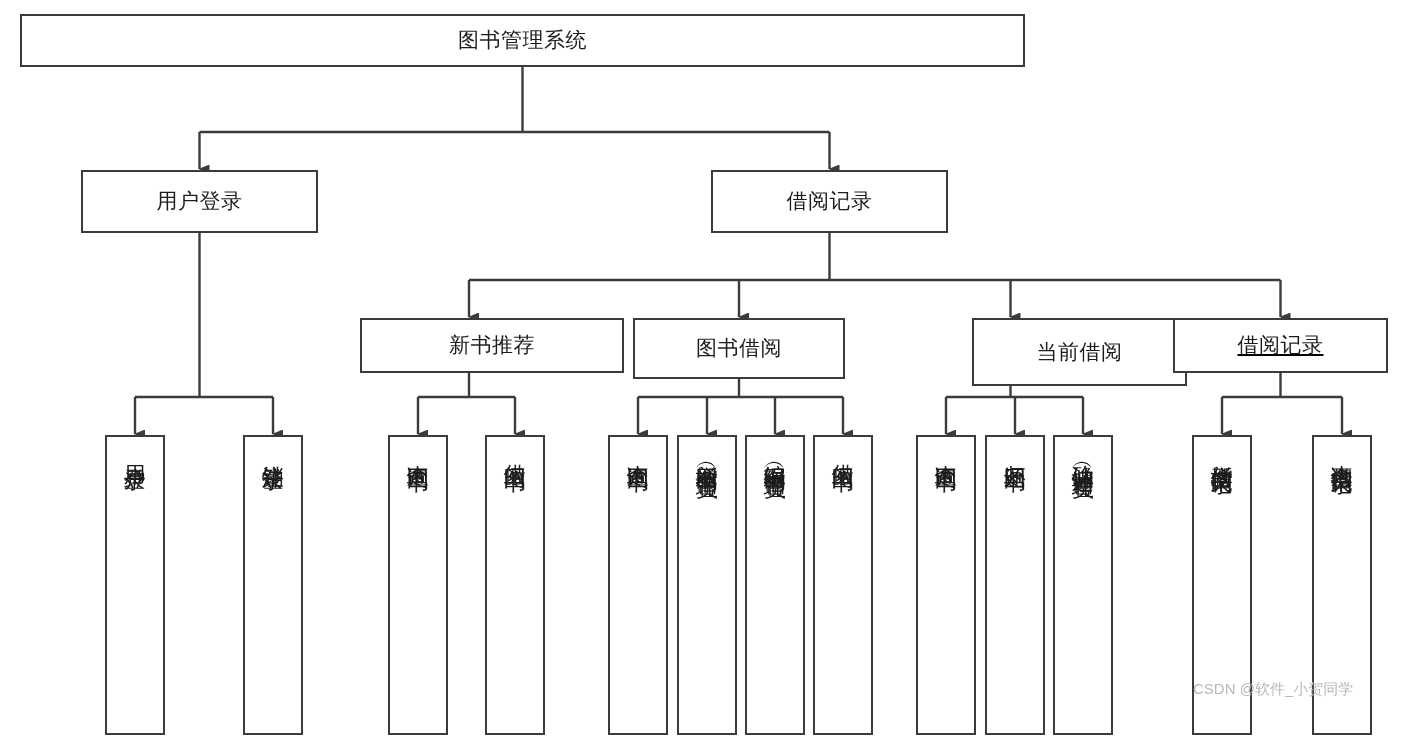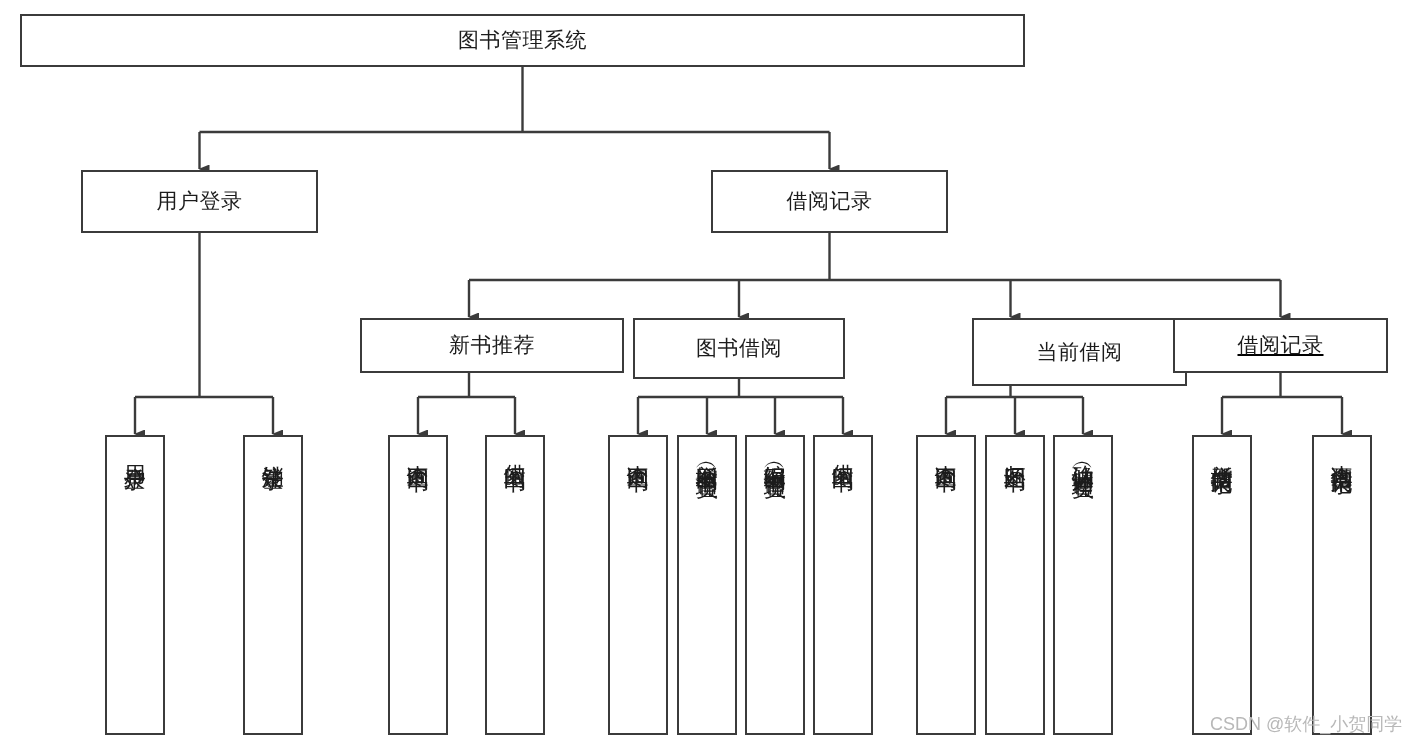--- a/index.html
+++ b/index.html
@@ -53,27 +53,26 @@
   }
   .node-box.vert .node-label {
     writing-mode: vertical-rl;
     text-orientation: upright;
     font-size: 22px;
     letter-spacing: 2px;
   }
   #watermark {
     position: absolute;
     left: 1193px;
-    top: 712px;
+    top: 680px;
     font-family: "Liberation Sans", "DejaVu Sans", sans-serif;
-    font-size: 18px;
+    font-size: 15px;
     color: #b8b8b8;
     white-space: nowrap;
     pointer-events: none;
-    margin-left: 17px;
   }
 </style>
 </head>
 <body>
 
 <div id="diagram-root">
 
   <svg id="diagram-svg" viewBox="0 0 1405 747" xmlns="http://www.w3.org/2000/svg">
     <defs>
       <marker id="arrowhead" markerWidth="9" markerHeight="11" refX="4.5" refY="10" orient="auto" markerUnits="userSpaceOnUse">

